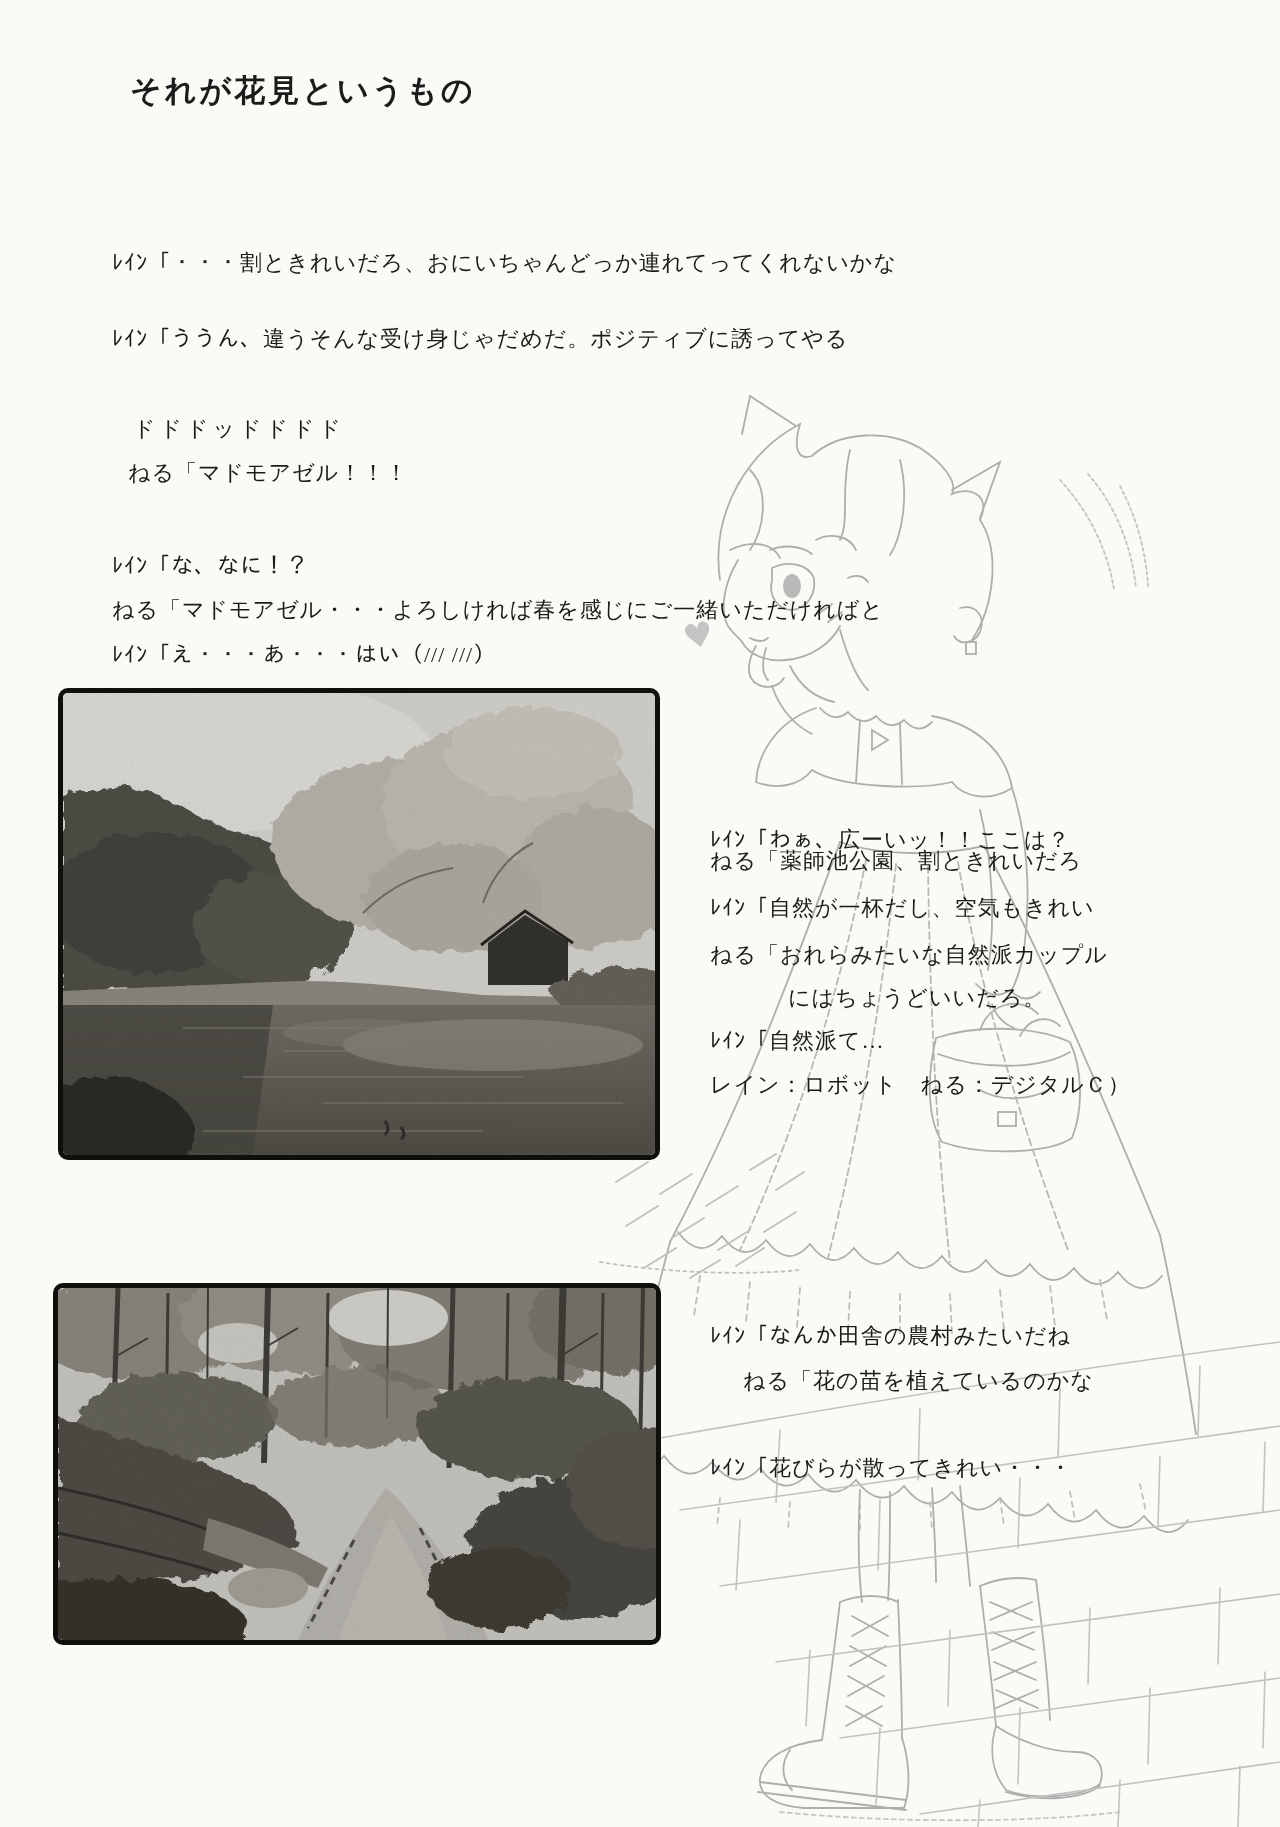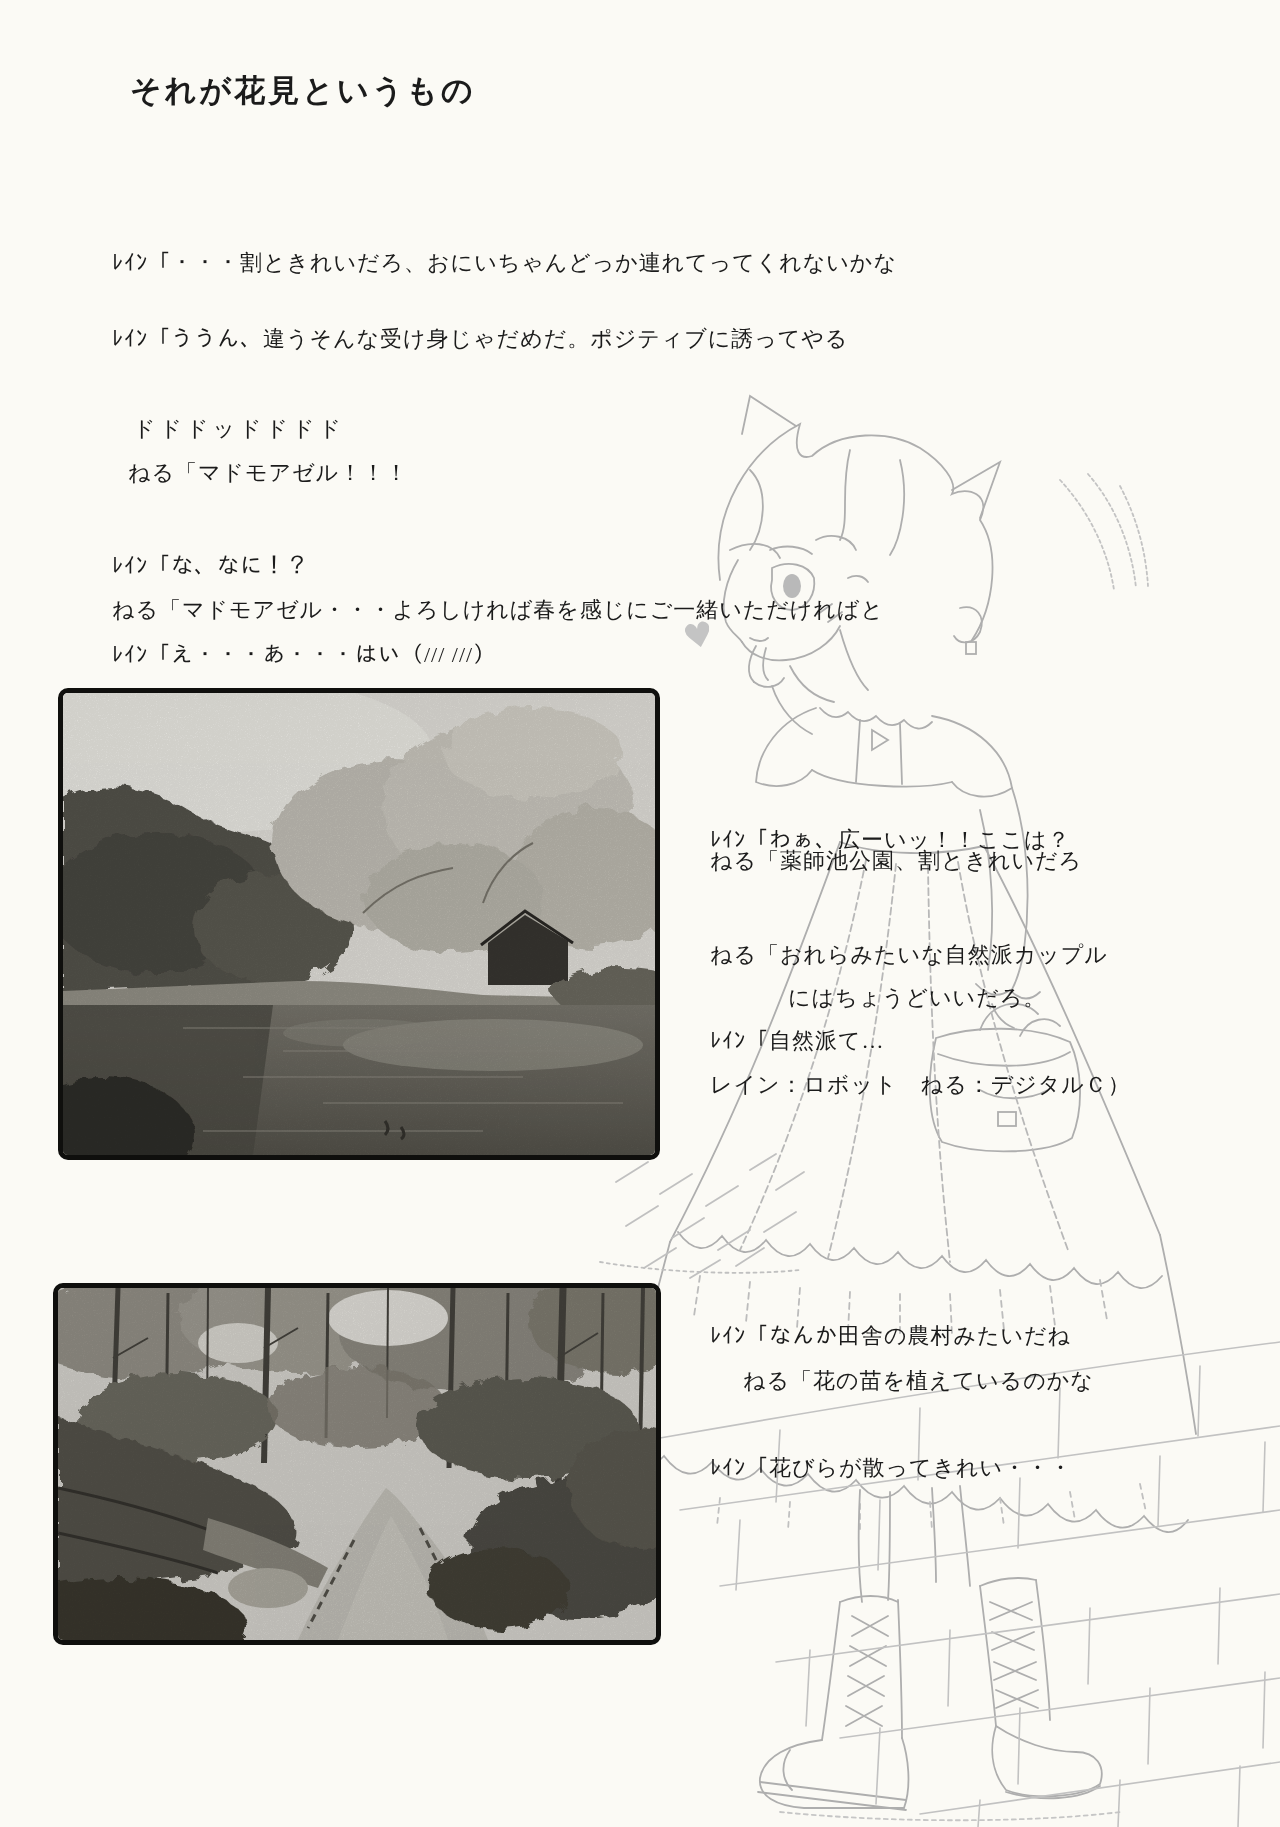--- a/index.html
+++ b/index.html
@@ -159,20 +159,21 @@
 
   <div class="txt" style="left:133px;top:416px;letter-spacing:4px;">ドドドッドドドド</div>
   <div class="txt" style="left:128px;top:460px;">ねる「マドモアゼル！！！</div>
 
   <div class="txt" style="left:112px;top:553px;">ﾚｲﾝ「な、なに！？</div>
   <div class="txt" style="left:112px;top:597px;">ねる「マドモアゼル・・・よろしければ春を感じにご一緒いただければと</div>
   <div class="txt" style="left:112px;top:642px;">ﾚｲﾝ「え・・・あ・・・はい（/// ///）</div>
 
   <div class="txt" style="left:710px;top:803px;margin-top:24px;">ﾚｲﾝ「わぁ、広ーいッ！！ここは？</div>
   <div class="txt" style="left:710px;top:848px;">ねる「薬師池公園、割ときれいだろ</div>
+  <div class="txt" style="left:710px;top:895px;">ﾚｲﾝ「自然が一杯だし、空気もきれい</div>
   <div class="txt" style="left:710px;top:942px;">ねる「おれらみたいな自然派カップル</div>
   <div class="txt" style="left:788px;top:985px;">にはちょうどいいだろ。</div>
   <div class="txt" style="left:710px;top:1028px;">ﾚｲﾝ「自然派て…</div>
   <div class="txt" style="left:710px;top:1072px;">レイン：ロボット　ねる：デジタルＣ）</div>
 
   <div class="txt" style="left:710px;top:1323px;">ﾚｲﾝ「なんか田舎の農村みたいだね</div>
   <div class="txt" style="left:736px;top:1368px;margin-left:7px;">ねる「花の苗を植えているのかな</div>
   <div class="txt" style="left:710px;top:1455px;">ﾚｲﾝ「花びらが散ってきれい・・・</div>
 
   <div class="photo" style="left:58px;top:688px;width:592px;height:462px;">

